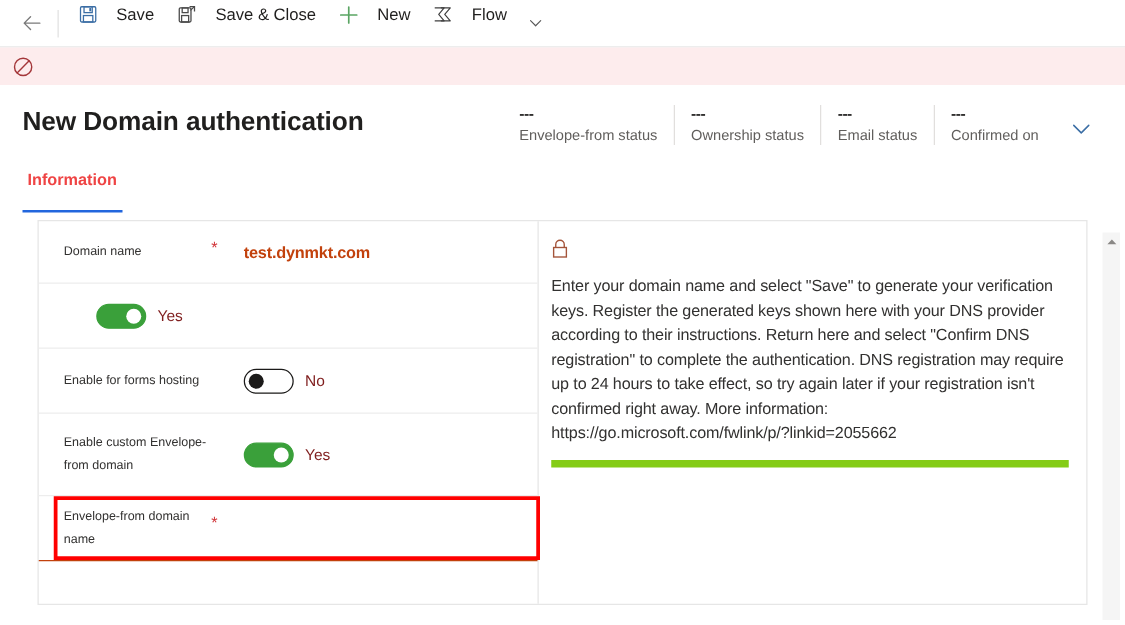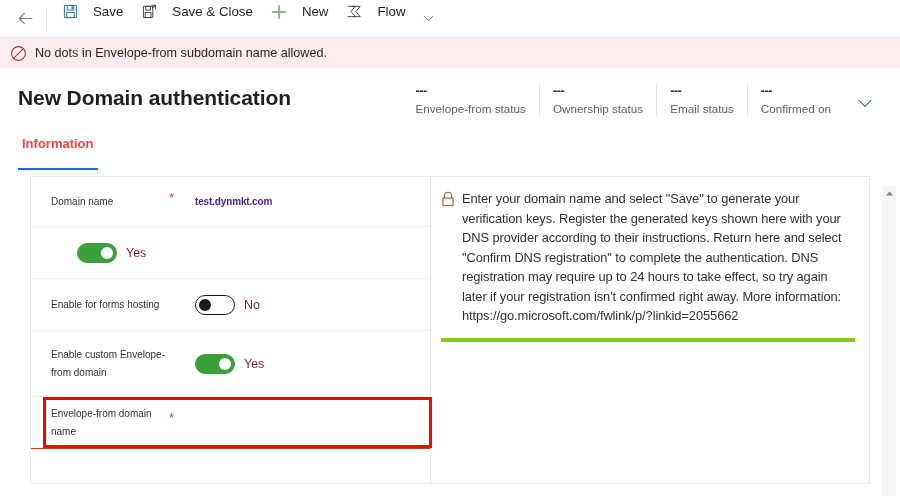--- a/index.html
+++ b/index.html
@@ -168,23 +168,23 @@
     flex: none;
     color: #d13438;
     font-size: 13px;
     align-self: flex-start;
     padding-top: 13px;
     text-align: left;
   }
   .field.f-three .fld-req { padding-top: 20px; }
   .fld-ctl { flex: 1; display: flex; align-items: center; }
   .fld-value {
-    font-size: 10px;
+    font-size: 13px;
     font-weight: 700;
-    color: #4c1d95;
+    color: #c2410c;
     letter-spacing: -0.15px;
   }
 
   
   .toggle {
     width: 40px; height: 20px;
     border-radius: 10px;
     position: relative;
     cursor: pointer;
     flex: none;
@@ -211,21 +211,22 @@
     border: 3px solid #ff0000;
     pointer-events: none;
     top: 0; bottom: 0;
   }
 
   
   .infopanel {
     display: flex;
     gap: 7px;
     padding: 4px 0 12px 0;
-    border-bottom: 4px solid #84cc16;
+    border-bottom: 6px solid #84cc16;
+    flex-direction: column;
   }
   .lock-icon { flex: none; padding-top: 2px; }
   .info-text {
     font-size: 12.9px;
     line-height: 19.5px;
     color: #323130;
     letter-spacing: -0.1px;
   }
 
   
@@ -305,21 +306,20 @@
   </div>
 </div>
 
 <div class="errorbar">
   <span class="err-icon">
     <svg width="17" height="17" viewBox="0 0 18 18">
       <circle cx="9" cy="9" r="7.3" fill="none" stroke="#a4373a" stroke-width="1.2"></circle>
       <path d="M4.1 13.9 13.9 4.1" stroke="#a4373a" stroke-width="1.2" stroke-linecap="round"></path>
     </svg>
   </span>
-  <span>No dots in Envelope-from subdomain name allowed.</span>
 </div>
 
 <div class="rec-header">
   <div class="rec-title">New Domain authentication</div>
 
   <div class="hdr-stats">
     <div class="stat">
       <div class="stat-value">---</div>
       <div class="stat-label">Envelope-from status</div>
     </div>

